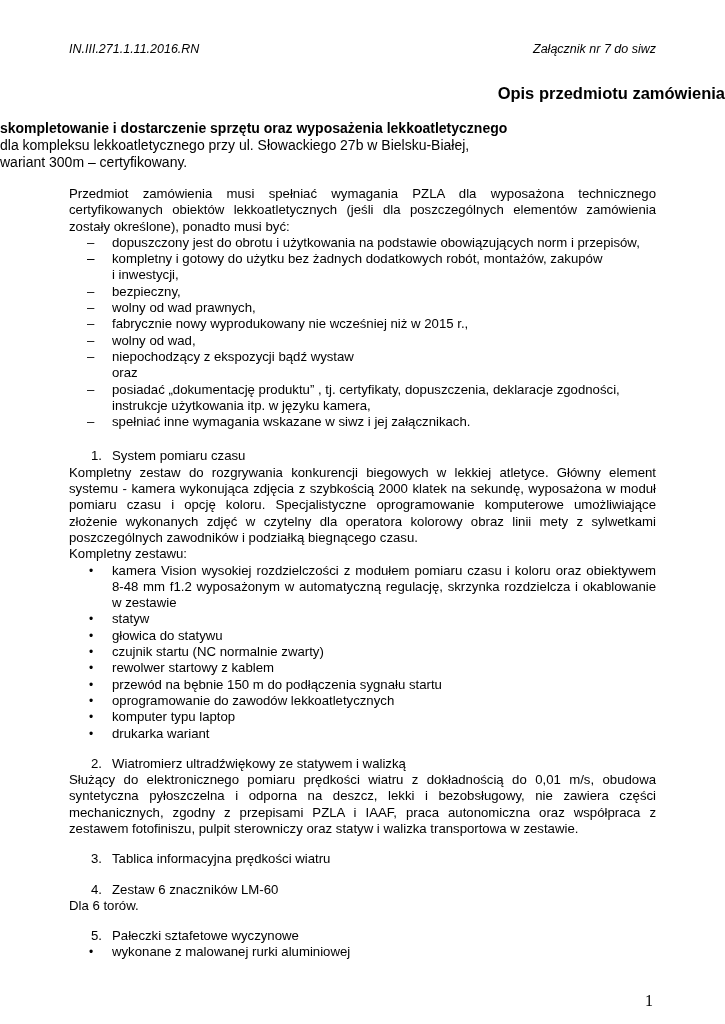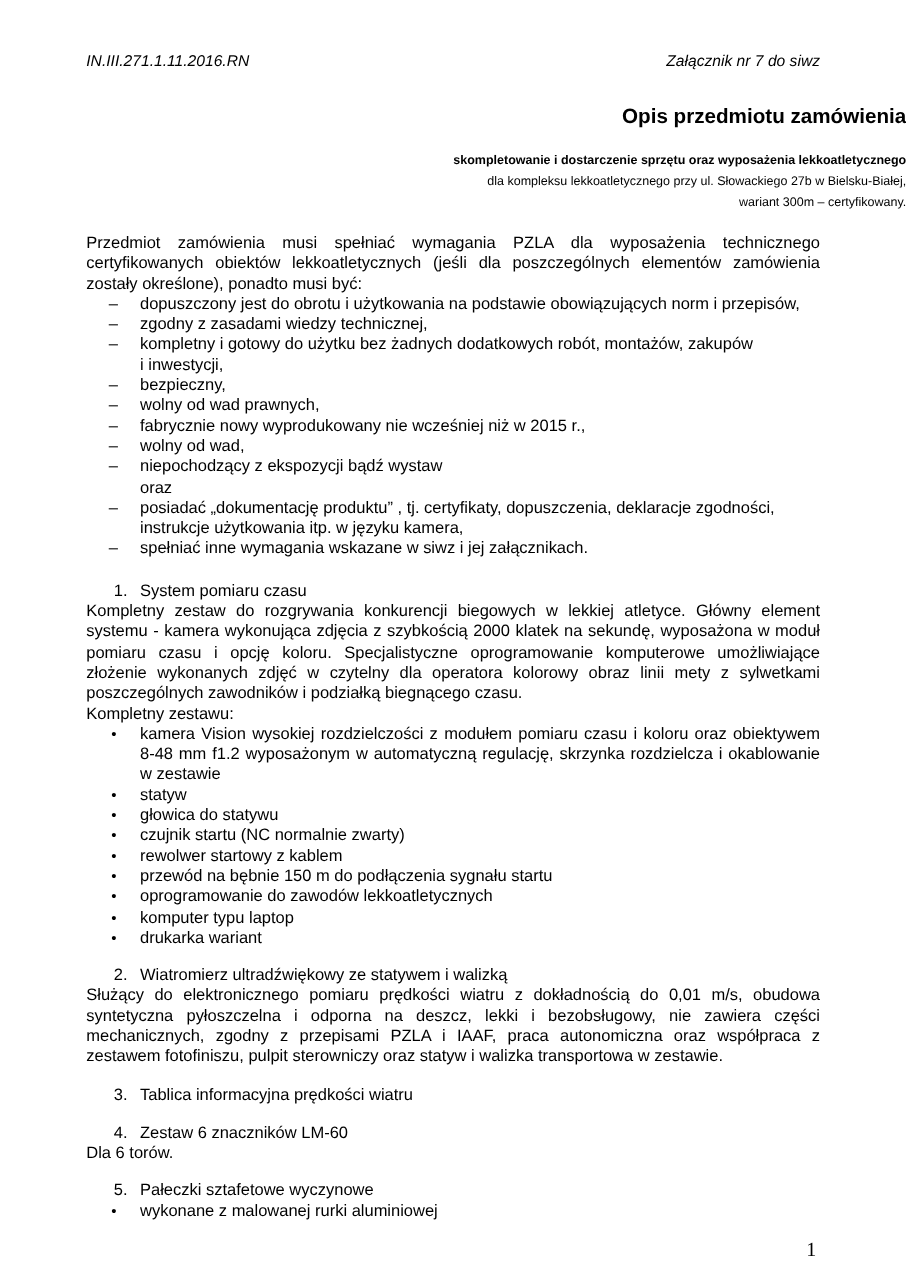--- a/index.html
+++ b/index.html
@@ -6,21 +6,21 @@
     body {
       width: 725px; height: 1024px; position: relative; overflow: hidden;
       font-family: "Liberation Sans", sans-serif; color: #000;
       font-size: 13.2px;
     }
     .page { position: absolute; left: 0; top: 0; width: 725px; height: 788px; }
     .hdr { position: absolute; top: 42px; font-style: italic; font-size: 12.5px; }
     .hdr-left { left: 69px; }
     .hdr-right { right: 69px; }
     .title { position: absolute; top: 84px; left: 0; width: 725px; text-align: right; font-weight: bold; font-size: 16.5px; }
-    .subtitle-block { position: absolute; top: 120px; left: 0; width: 725px; text-align: right; font-size: 10px; line-height: 17px; }
+    .subtitle-block { position: absolute; top: 120px; left: 0; width: 725px; text-align: left; font-size: 14px; line-height: 17px; }
     .subtitle-block .b { font-weight: bold; }
     .content { position: absolute; top: 186px; left: 69px; width: 587px; line-height: 16.3px; }
     .just { text-align: justify; text-align-last: left; }
     .dash-list, .bullet-list { list-style: none; margin: 0; padding: 0; }
     .dash-list li, .bullet-list li { position: relative; padding-left: 43px; }
     .dash-list li .mark { position: absolute; left: 18px; top: 0; }
     .bullet-list li .mark { position: absolute; left: 20px; top: 0; font-size: 12px; }
     .bullet-list li .txt { display: block; }
     .sec-head { font-weight: normal; padding-left: 22px; margin-top: 14px; }
     .sec-head .num { display: inline-block; width: 21px; }
@@ -38,25 +38,25 @@
   <div class="title">Opis przedmiotu zamówienia</div>
 
   <div class="subtitle-block">
     <div class="b">skompletowanie i dostarczenie sprzętu oraz wyposażenia lekkoatletycznego</div>
     <div>dla kompleksu lekkoatletycznego przy ul. Słowackiego 27b w Bielsku-Białej,</div>
     <div>wariant 300m – certyfikowany.</div>
   </div>
 
   <div class="content">
 
-    <div class="just">Przedmiot zamówienia musi spełniać wymagania PZLA dla wyposażenia technicznego certyfikowanych obiektów lekkoatletycznych (jeśli dla poszczególnych elementów zamówienia zostały określone), ponadto musi być:</div>
+    <div class="just">Przedmiot zamówienia musi spełniać wymagania PZLA dla wyposażona technicznego certyfikowanych obiektów lekkoatletycznych (jeśli dla poszczególnych elementów zamówienia zostały określone), ponadto musi być:</div>
 
     <ul class="dash-list">
       <li><span class="mark">–</span><span>dopuszczony jest do obrotu i użytkowania na podstawie obowiązujących norm i przepisów,</span></li>
-      <li><span class="mark">–</span><span>zgodny z zasadami wiedzy technicznej,</span></li>
+      <li><span class="mark">–</span></li>
       <li><span class="mark">–</span><span>kompletny i gotowy do użytku bez żadnych dodatkowych robót, montażów, zakupów</span></li>
       <li><span>i inwestycji,</span></li>
       <li><span class="mark">–</span><span>bezpieczny,</span></li>
       <li><span class="mark">–</span><span>wolny od wad prawnych,</span></li>
       <li><span class="mark">–</span><span>fabrycznie nowy wyprodukowany nie wcześniej niż w 2015 r.,</span></li>
       <li><span class="mark">–</span><span>wolny od wad,</span></li>
       <li><span class="mark">–</span><span>niepochodzący z ekspozycji bądź wystaw</span></li>
       <li><span>oraz</span></li>
       <li><span class="mark">–</span><span>posiadać „dokumentację produktu” , tj. certyfikaty, dopuszczenia, deklaracje zgodności,</span></li>
       <li><span>instrukcje użytkowania itp. w języku kamera,</span></li>

